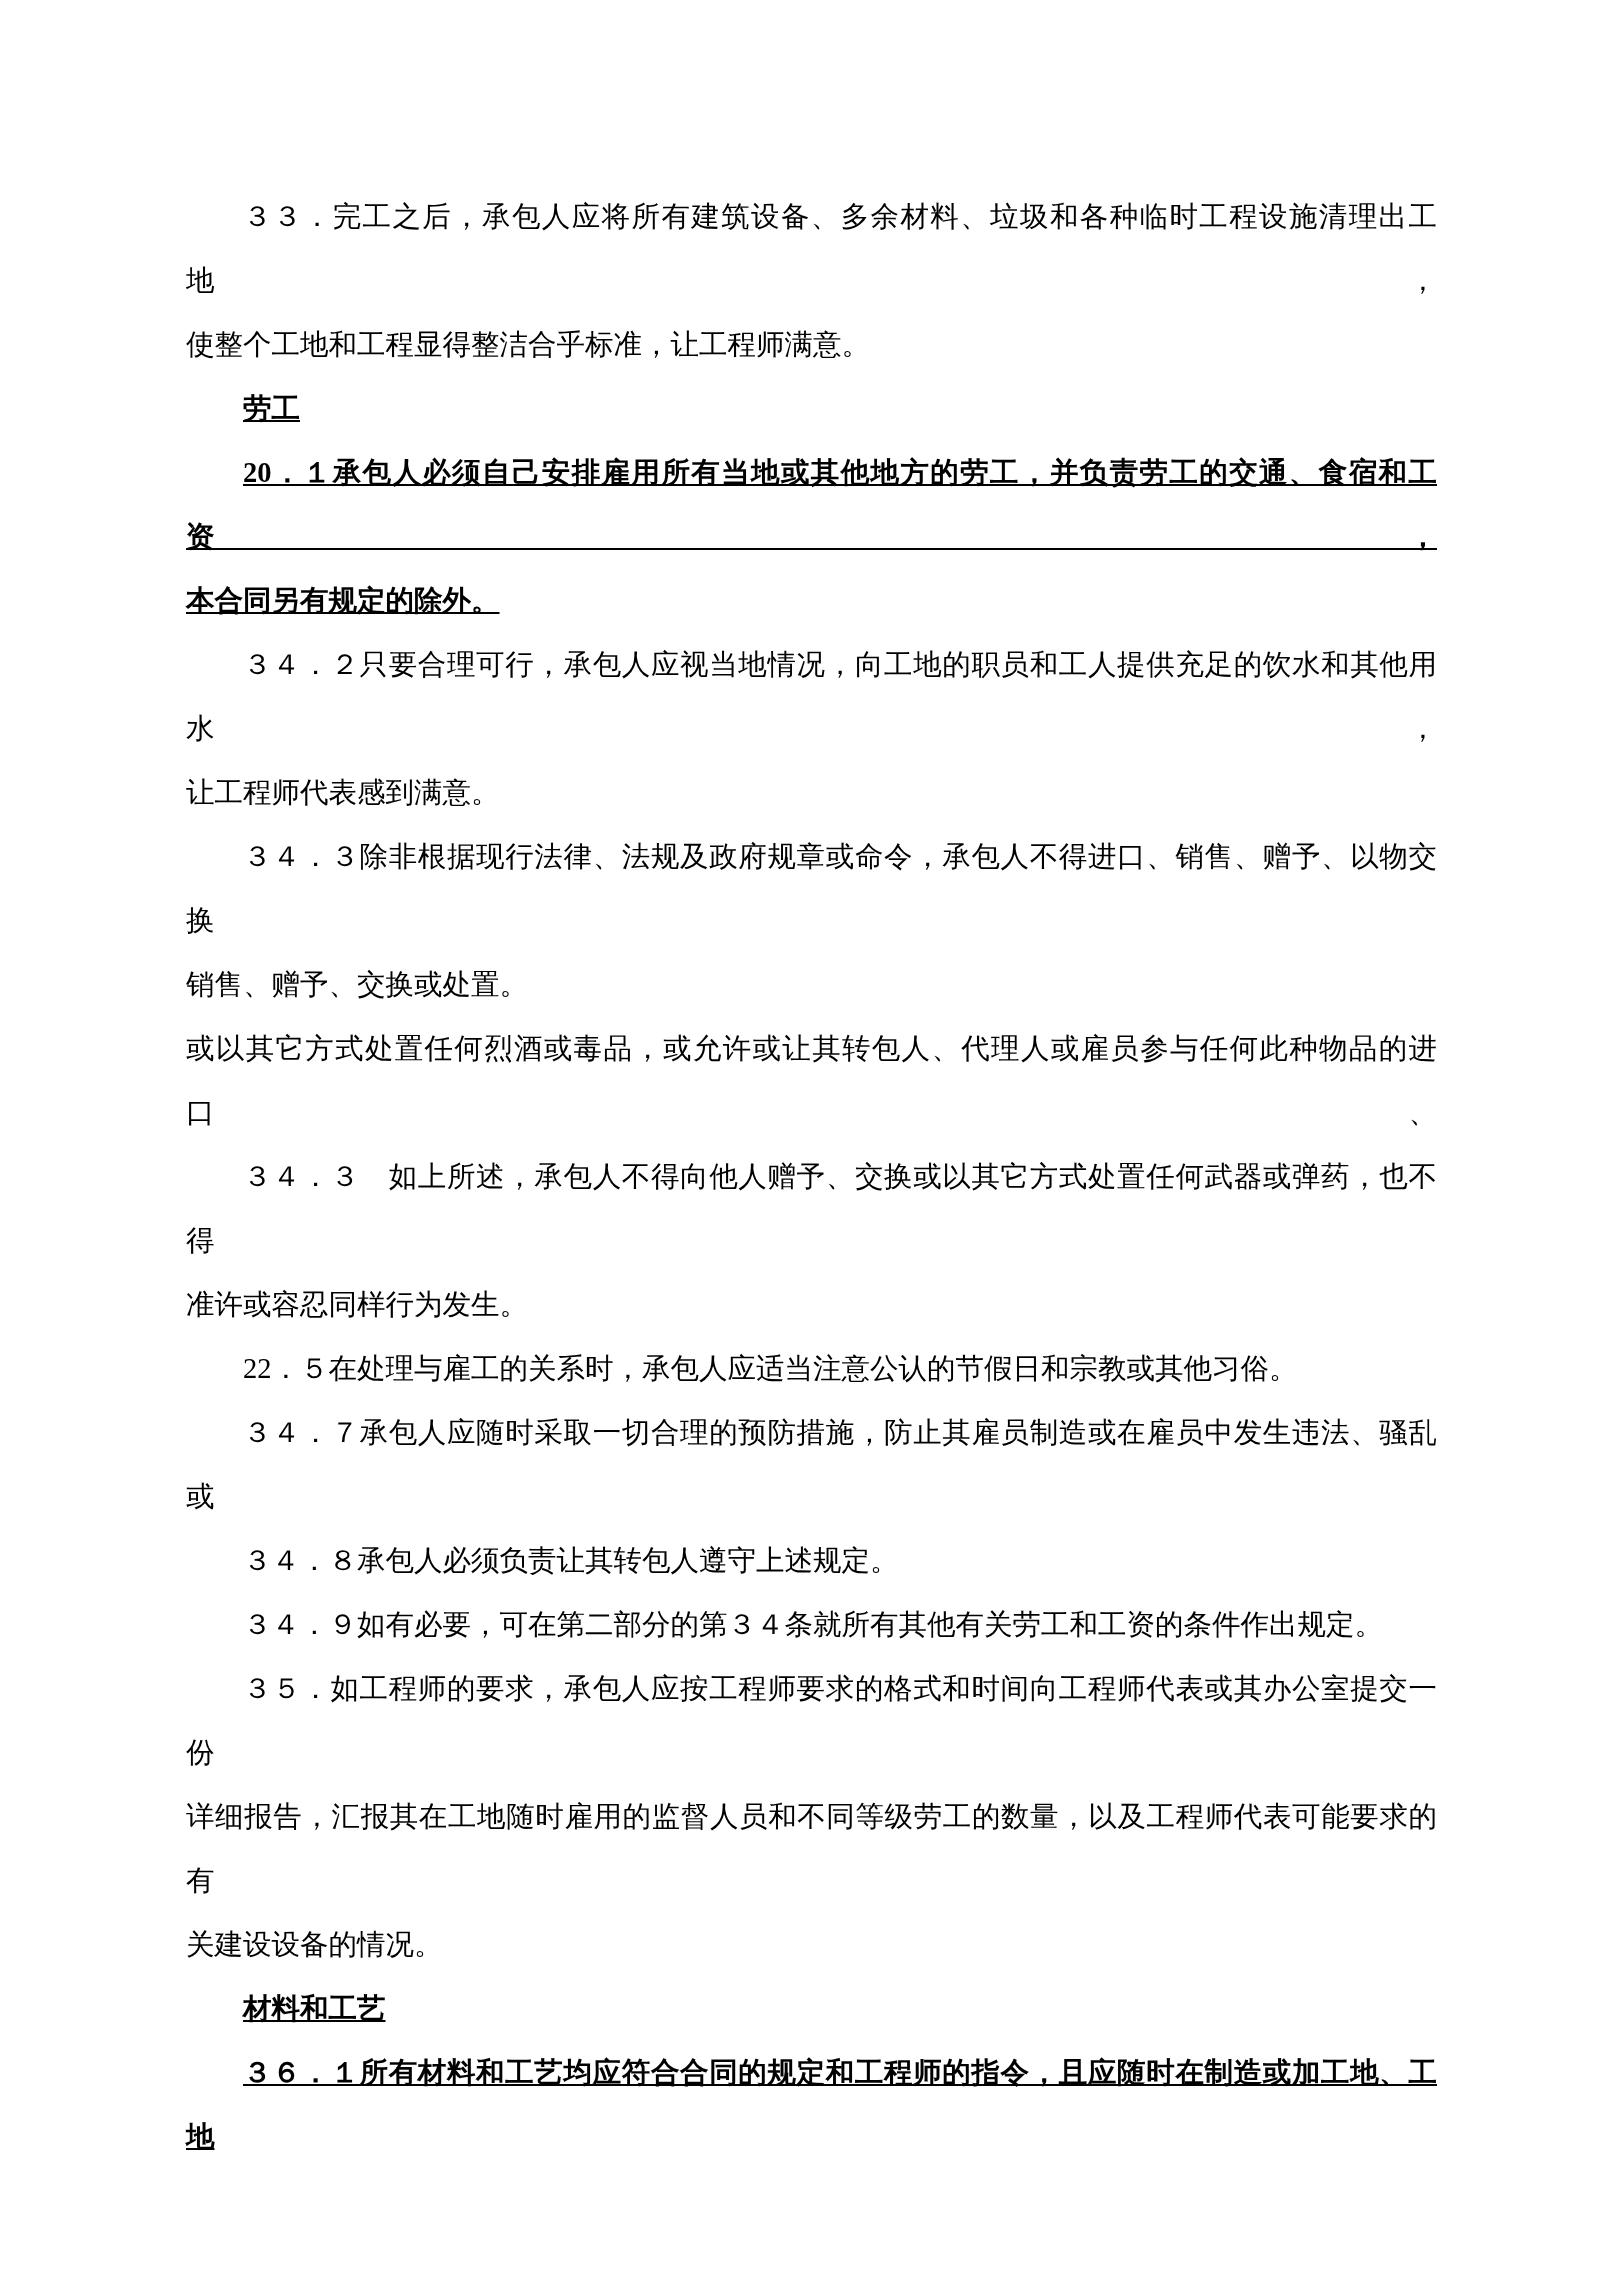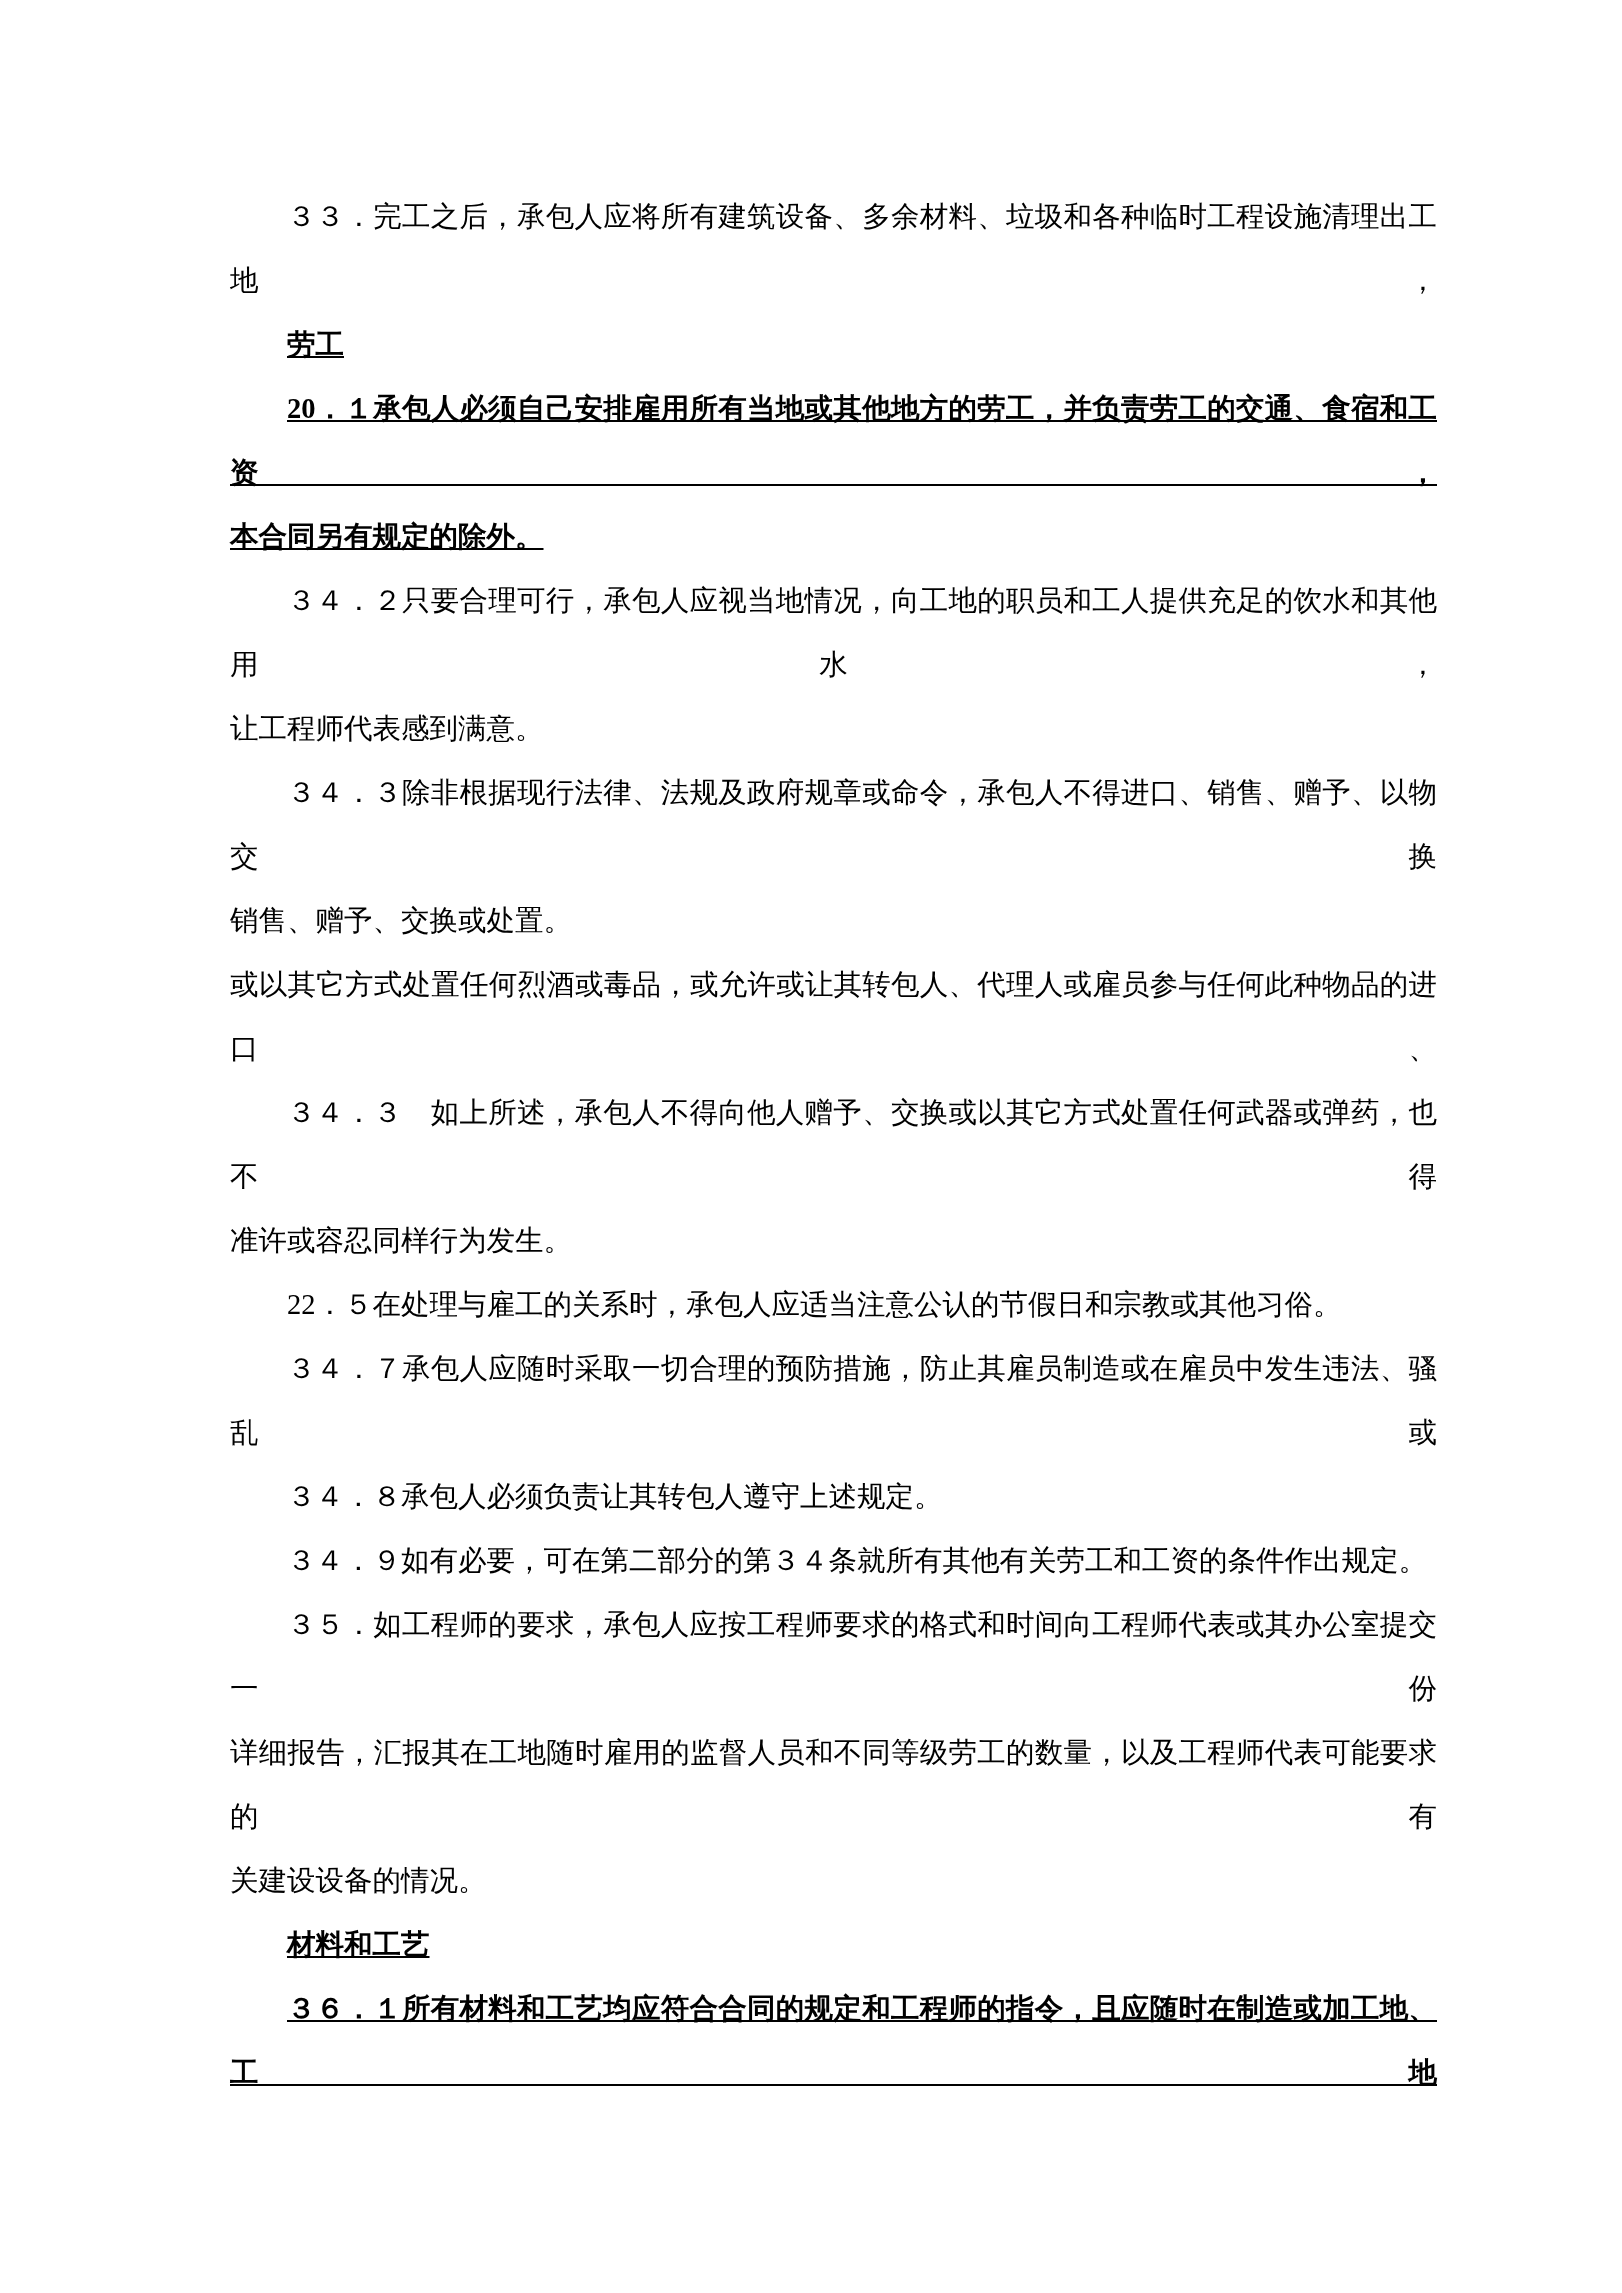--- a/index.html
+++ b/index.html
@@ -17,36 +17,36 @@
     overflow: hidden;
     font-family: "Liberation Serif", "DejaVu Serif", serif;
     color: #000000;
   }
   .line {
     font-size: 28.5px;
     line-height: 64px;
     white-space: pre-wrap;
     text-align: left;
     font-weight: normal;
-    margin-left: 44px;
   }
   .line.indent { text-indent: 2em; }
   .line.bold   { font-weight: bold; text-decoration: underline; }
   .line.fill   {
     text-align: justify;
     text-align-last: justify;
   }
 </style>
 </head>
 <body>
 
 <div class="page">
 
   <div>
     <div class="line indent fill">３３．完工之后，承包人应将所有建筑设备、多余材料、垃圾和各种临时工程设施清理出工地，</div>
+    <div class="line">使整个工地和工程显得整洁合乎标准，让工程师满意。</div>
   </div>
 
   <div>
     <div class="line indent bold">劳工</div>
   </div>
 
   <div>
     <div class="line indent bold fill">20．１承包人必须自己安排雇用所有当地或其他地方的劳工，并负责劳工的交通、食宿和工资，</div>
     <div class="line bold">本合同另有规定的除外。</div>
   </div>

